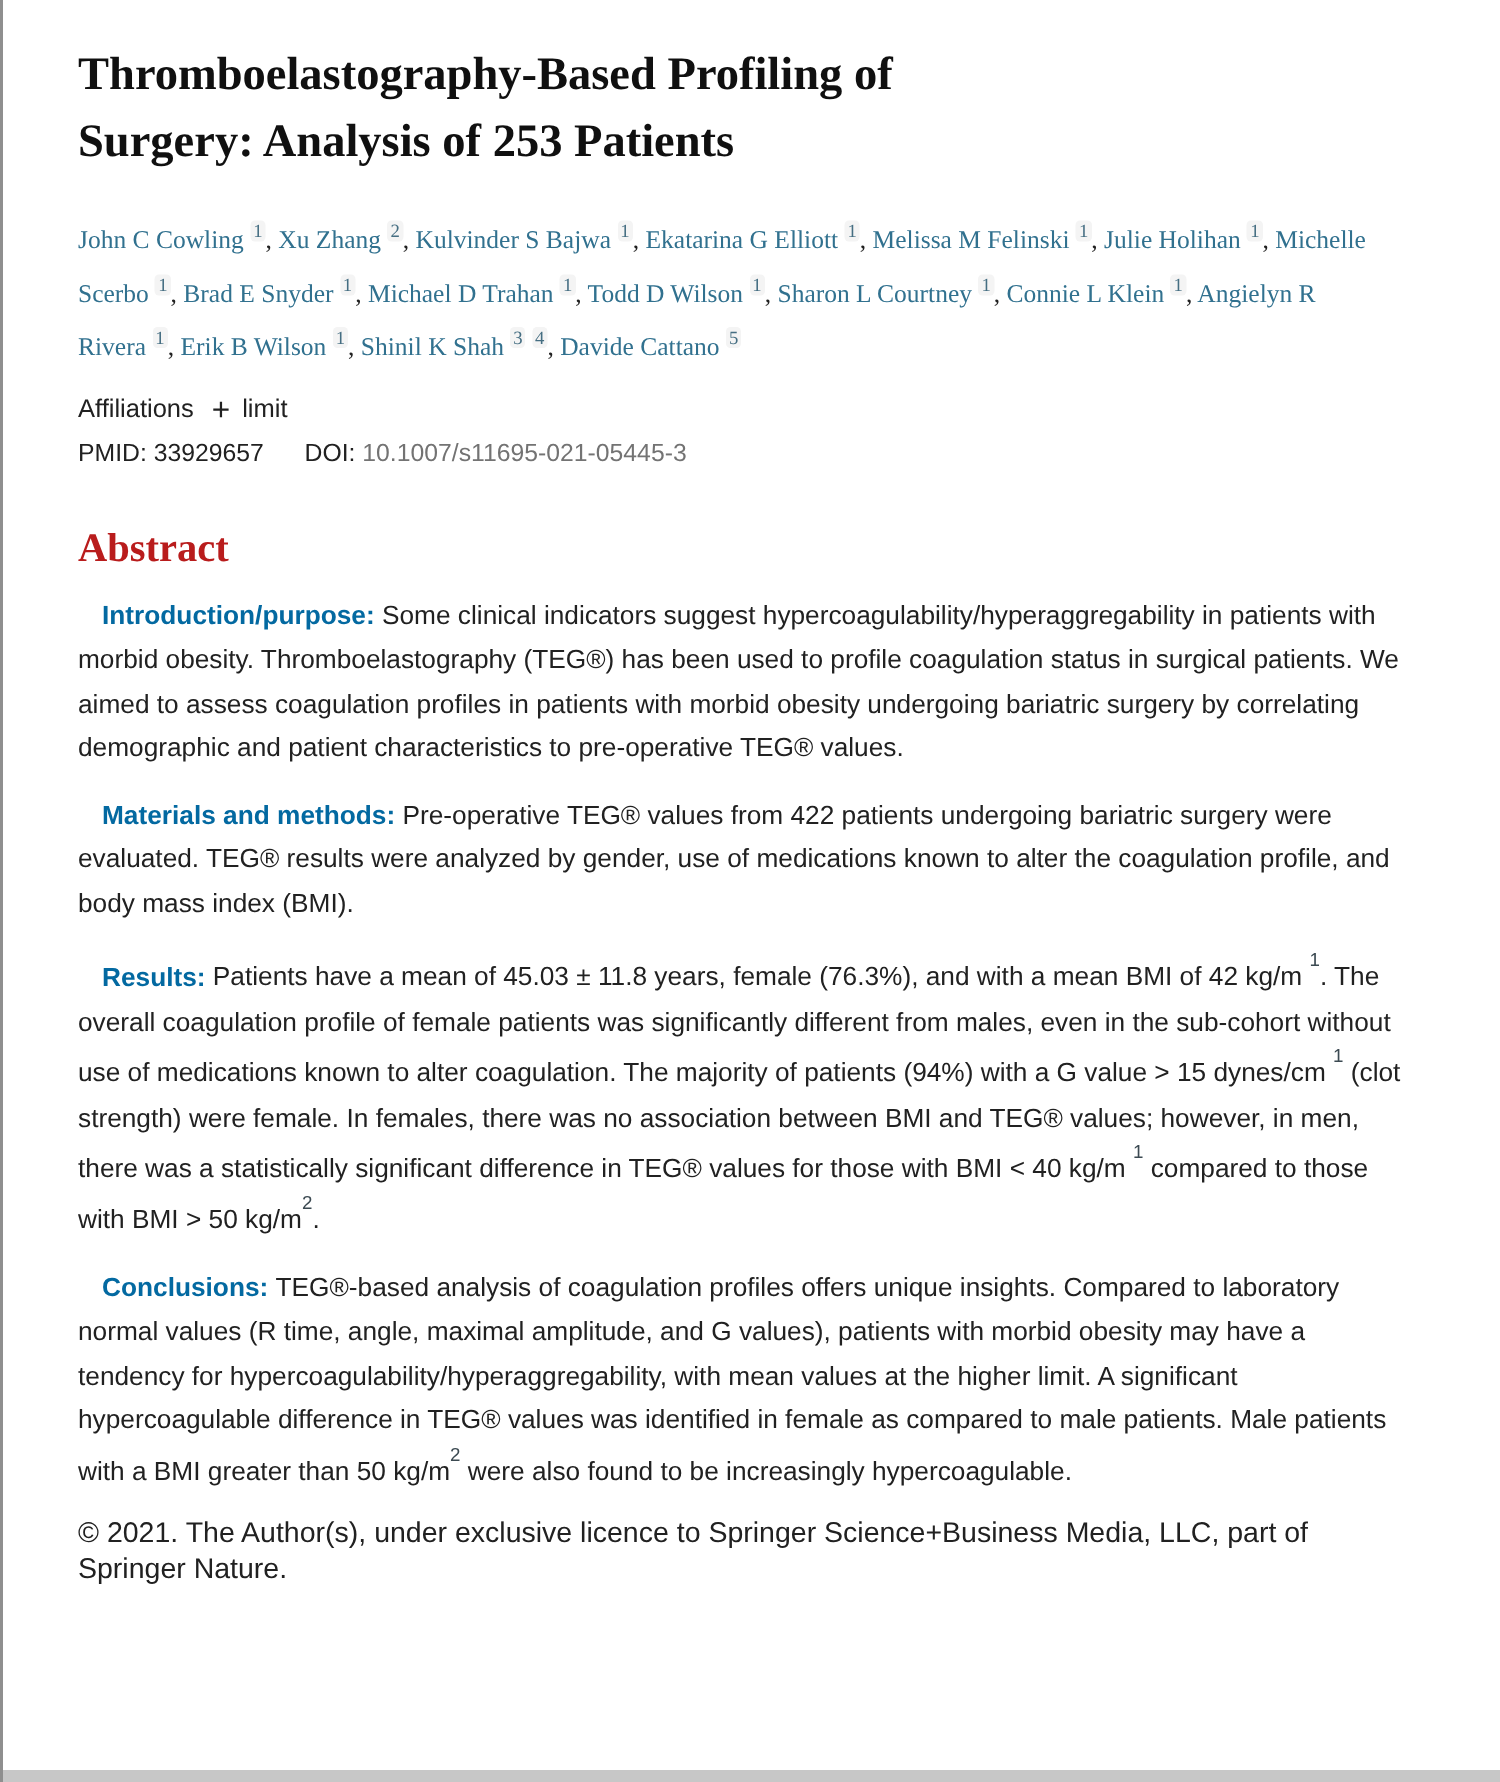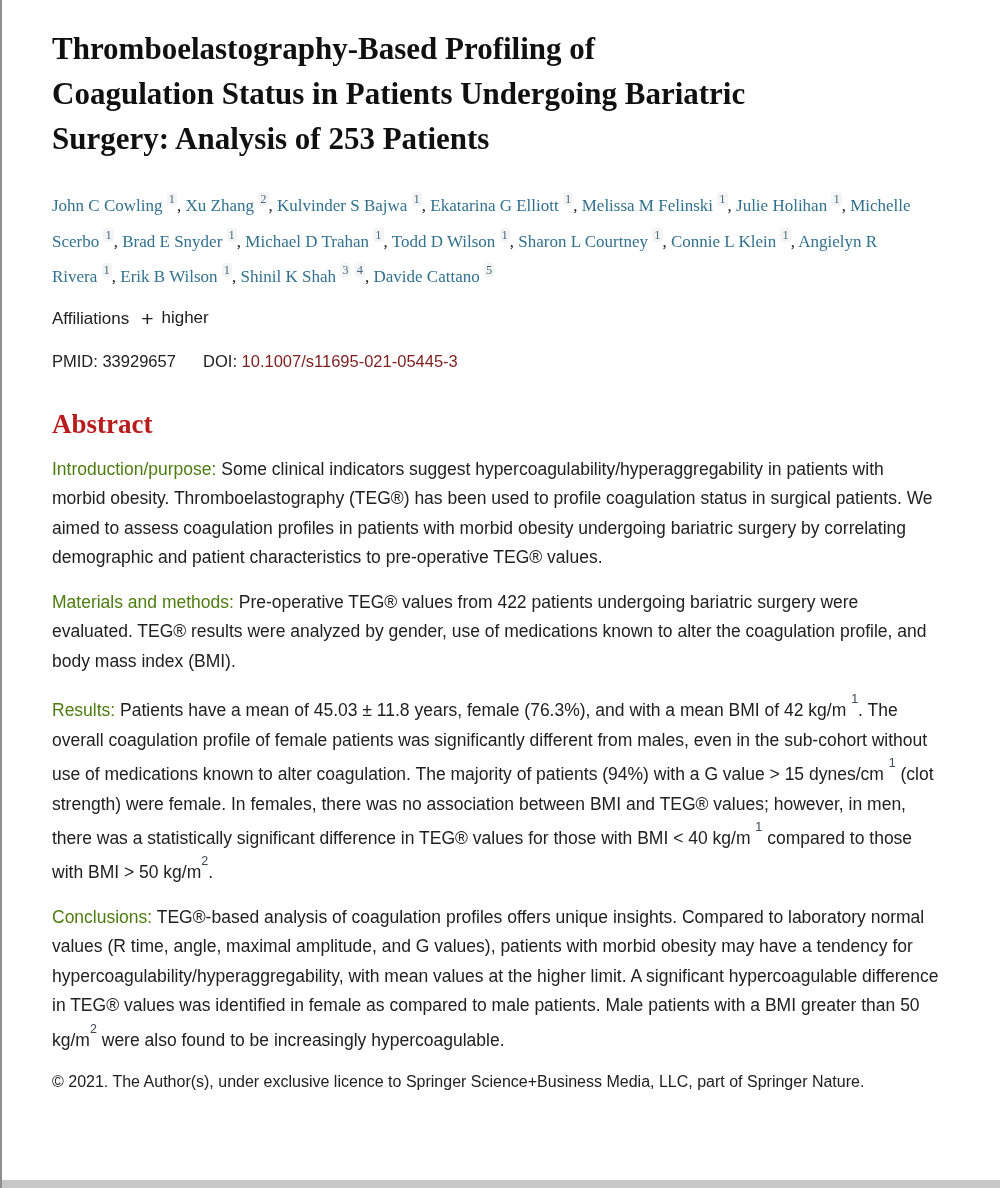--- a/index.html
+++ b/index.html
@@ -37,82 +37,81 @@
     position:relative;
     top:-1px;
     padding:0 2px;
     background:#f4f4f4;
     border-radius:3px;
     cursor:pointer;
   }
   .author-sep { color:#212121; }
   .aff-row {
     display:flex;
-    align-items:flex-end;
+    align-items:center;
     font-size:17px;
-    margin-bottom:23px;
+    margin-bottom:9px;
     gap:12px;
   }
   .expand-btn {
     display:inline-flex;
     align-items:center;
     gap:8px;
     background:none;
     border:none;
     font:inherit;
     color:#212121;
     padding:0;
     cursor:pointer;
   }
   .plus-icon { font-size:21px; line-height:1; font-weight:400; color:#212121; }
   .ids-row { font-size:16.5px; margin-bottom:36px; }
   .ids-row .sep { display:inline-block; width:18px; }
-  .doi-link { color:#7f1d1d; text-decoration:none; cursor:pointer; }
+  .doi-link { color:#737373; text-decoration:none; cursor:pointer; }
   .abstract-heading {
     font-family:"Liberation Serif","DejaVu Serif",serif;
     font-weight:700;
     font-size:27px;
     line-height:34px;
     color:#b91c1c;
     margin:0 0 14px 0;
   }
   .abs-p {
     font-size:17.5px;
     line-height:29.5px;
     max-width:888px;
     margin:0 0 15px 0;
   }
-  .lead-label { font-weight:400; color:#4d7c0f; }
+  .lead-label { font-weight:700; color:#0369a1;margin-left:16px; }
   .body-sup { font-size:12.5px; position:relative; top:-6px; color:#3c4a52; }
-  .copyright { font-size:16px; line-height:24px; margin-top:8px; max-width:900px; }
+  .copyright { font-size:19px; line-height:24px; margin-top:8px; max-width:900px; }
   .bottom-edge {
     position:absolute;
     left:0; bottom:0;
     width:100%; height:8px;
     background:#c7c7c7;
   }
 </style>
 </head>
 <body>
 
 <div class="page">
 
   <h1 class="article-title" id="title">
       <div>Thromboelastography-Based Profiling of</div>
-      <div>Coagulation Status in Patients Undergoing Bariatric</div>
       <div>Surgery: Analysis of 253 Patients</div>
     </h1>
 
   <div class="authors" id="authors"><a class="author-link">John C Cowling</a>&nbsp;<sup class="author-sup">1</sup><span class="author-sep">, </span><a class="author-link">Xu Zhang</a>&nbsp;<sup class="author-sup">2</sup><span class="author-sep">, </span><a class="author-link">Kulvinder S Bajwa</a>&nbsp;<sup class="author-sup">1</sup><span class="author-sep">, </span><a class="author-link">Ekatarina G Elliott</a>&nbsp;<sup class="author-sup">1</sup><span class="author-sep">, </span><a class="author-link">Melissa M Felinski</a>&nbsp;<sup class="author-sup">1</sup><span class="author-sep">, </span><a class="author-link">Julie Holihan</a>&nbsp;<sup class="author-sup">1</sup><span class="author-sep">, </span><a class="author-link">Michelle Scerbo</a>&nbsp;<sup class="author-sup">1</sup><span class="author-sep">, </span><a class="author-link">Brad E Snyder</a>&nbsp;<sup class="author-sup">1</sup><span class="author-sep">, </span><a class="author-link">Michael D Trahan</a>&nbsp;<sup class="author-sup">1</sup><span class="author-sep">, </span><a class="author-link">Todd D Wilson</a>&nbsp;<sup class="author-sup">1</sup><span class="author-sep">, </span><a class="author-link">Sharon L Courtney</a>&nbsp;<sup class="author-sup">1</sup><span class="author-sep">, </span><a class="author-link">Connie L Klein</a>&nbsp;<sup class="author-sup">1</sup><span class="author-sep">, </span><a class="author-link">Angielyn R Rivera</a>&nbsp;<sup class="author-sup">1</sup><span class="author-sep">, </span><a class="author-link">Erik B Wilson</a>&nbsp;<sup class="author-sup">1</sup><span class="author-sep">, </span><a class="author-link">Shinil K Shah</a>&nbsp;<sup class="author-sup">3</sup>&nbsp;<sup class="author-sup">4</sup><span class="author-sep">, </span><a class="author-link">Davide Cattano</a>&nbsp;<sup class="author-sup">5</sup></div>
 
   <div class="aff-row">
     <span>Affiliations</span>
     <button class="expand-btn">
       <span class="plus-icon">+</span>
-      <span>higher</span>
+      <span>limit</span>
     </button>
   </div>
 
   <div class="ids-row">
     <span>PMID:</span>
     <span>33929657</span>
     <span class="sep"></span>
     <span>DOI:</span>
     <a class="doi-link">10.1007/s11695-021-05445-3</a>
   </div>

